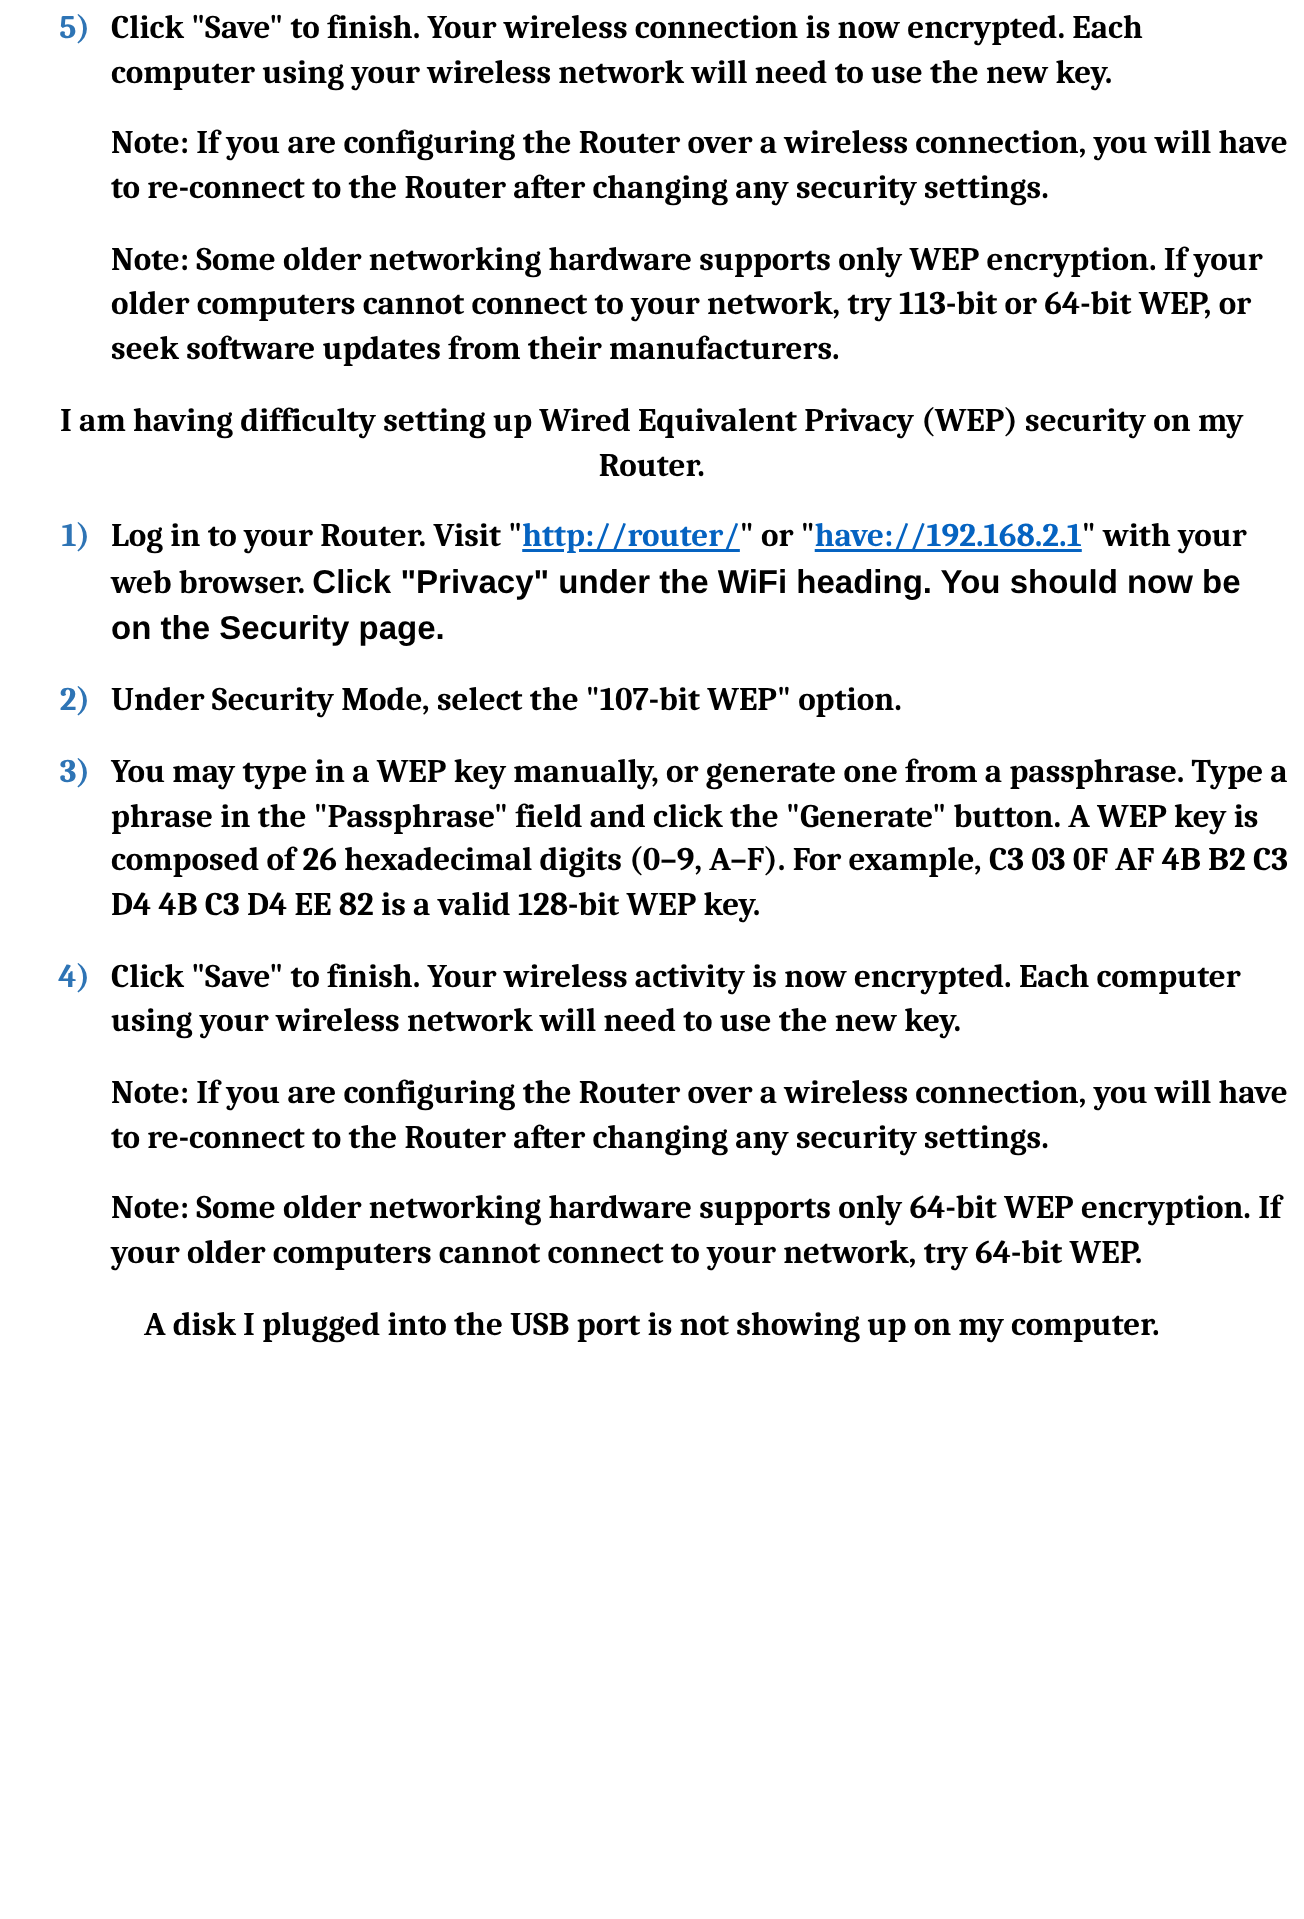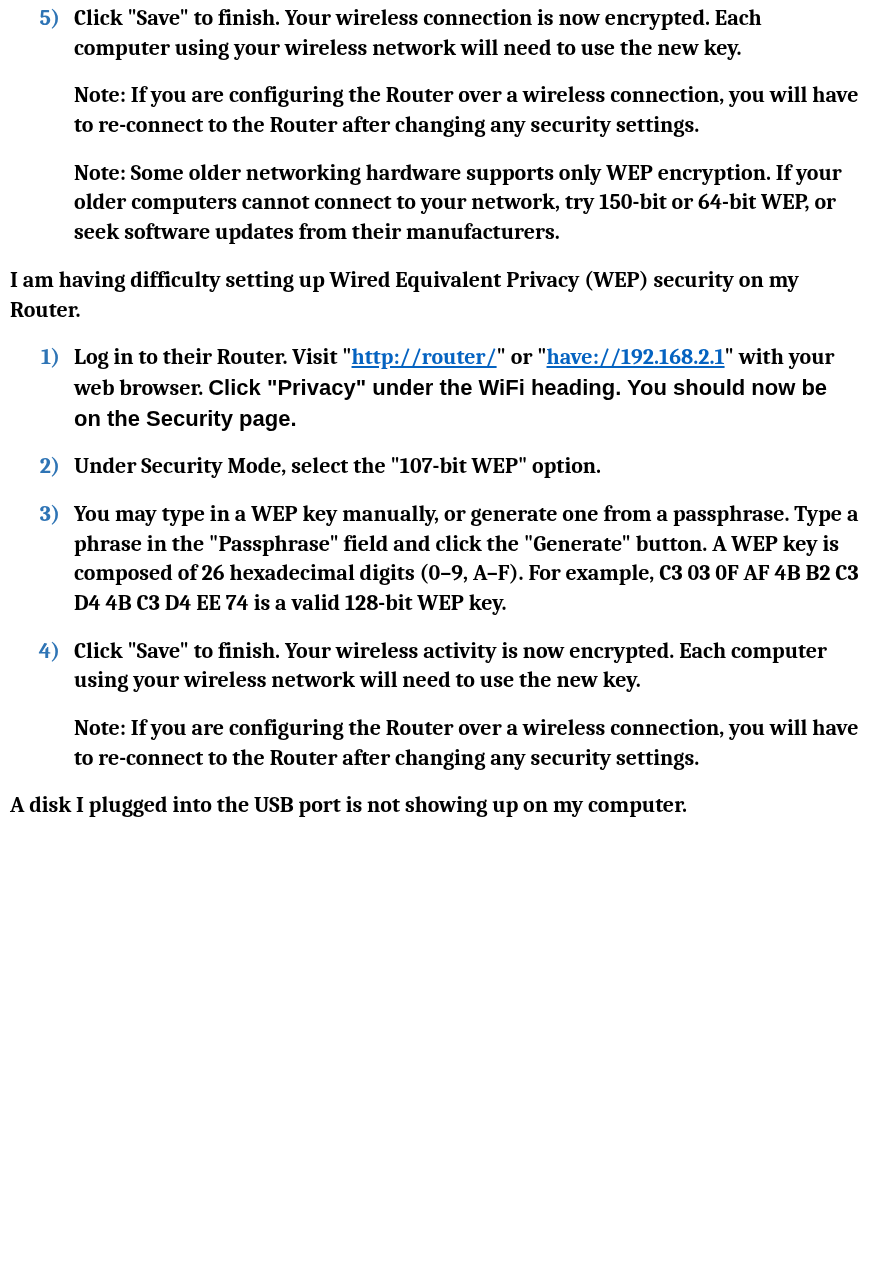--- a/index.html
+++ b/index.html
@@ -33,74 +33,76 @@
       flex: 1;
     }
     .li-para {
       margin-bottom: 18px;
     }
     .li-para:last-child {
       margin-bottom: 0;
     }
     .section-heading {
       margin: 18px 0 18px 0;
+      text-align: center;
     }
     a.link {
       color: #0563c1;
       text-decoration: underline;
       text-align: center;
     }
     .arial-run {
       font-family: Arial, Helvetica, sans-serif;
     }
   </style>
 </head>
 <body>
 
 <div class="ol">
   <div class="li">
     <div class="marker">5)</div>
     <div class="li-content">
       <div class="li-para">Click "Save" to finish. Your wireless connection is now encrypted. Each computer using your wireless network will need to use the new key.</div>
       <div class="li-para">Note: If you are configuring the Router over a wireless connection, you will have to re-connect to the Router after changing any security settings.</div>
-      <div class="li-para">Note: Some older networking hardware supports only WEP encryption. If your older computers cannot connect to your network, try 150-bit or 64-bit WEP, or seek software updates from their manufacturers.</div>
+      <div class="li-para">Note: Some older networking hardware supports only WEP encryption. If your older computers cannot connect to your network, try 113-bit or 64-bit WEP, or seek software updates from their manufacturers.</div>
     </div>
   </div>
 </div>
 
 <div class="section-heading">I am having difficulty setting up Wired Equivalent Privacy (WEP) security on my Router.</div>
 
 <div class="ol">
 
   <div class="li">
     <div class="marker">1)</div>
     <div class="li-content">
       <div class="li-para">
-        <span>Log in to their Router. Visit "</span><a href="#" class="link">http://router/</a><span>" or "</span><a href="#" class="link">have://192.168.2.1</a><span>" with your web browser. </span><span class="arial-run"><span>Click "</span><span>Privacy</span><span>" under the WiFi heading. You should now be on the Security page.</span></span>
+        <span>Log in to your Router. Visit "</span><a href="#" class="link">http://router/</a><span>" or "</span><a href="#" class="link">have://192.168.2.1</a><span>" with your web browser. </span><span class="arial-run"><span>Click "</span><span>Privacy</span><span>" under the WiFi heading. You should now be on the Security page.</span></span>
       </div>
     </div>
   </div>
 
   <div class="li">
     <div class="marker">2)</div>
     <div class="li-content">
       <div class="li-para">Under Security Mode, select the "107-bit WEP" option.</div>
     </div>
   </div>
 
   <div class="li">
     <div class="marker">3)</div>
     <div class="li-content">
-      <div class="li-para">You may type in a WEP key manually, or generate one from a passphrase. Type a phrase in the "Passphrase" field and click the "Generate" button. A WEP key is composed of 26 hexadecimal digits (0–9, A–F). For example, C3 03 0F AF 4B B2 C3 D4 4B C3 D4 EE 74 is a valid 128-bit WEP key.</div>
+      <div class="li-para">You may type in a WEP key manually, or generate one from a passphrase. Type a phrase in the "Passphrase" field and click the "Generate" button. A WEP key is composed of 26 hexadecimal digits (0–9, A–F). For example, C3 03 0F AF 4B B2 C3 D4 4B C3 D4 EE 82 is a valid 128-bit WEP key.</div>
     </div>
   </div>
 
   <div class="li">
     <div class="marker">4)</div>
     <div class="li-content">
       <div class="li-para">Click "Save" to finish. Your wireless activity is now encrypted. Each computer using your wireless network will need to use the new key.</div>
       <div class="li-para">Note: If you are configuring the Router over a wireless connection, you will have to re-connect to the Router after changing any security settings.</div>
+      <div class="li-para">Note: Some older networking hardware supports only 64-bit WEP encryption. If your older computers cannot connect to your network, try 64-bit WEP.</div>
     </div>
   </div>
 
 </div>
 
 <div class="section-heading">A disk I plugged into the USB port is not showing up on my computer.</div>
 
 </body></html>

